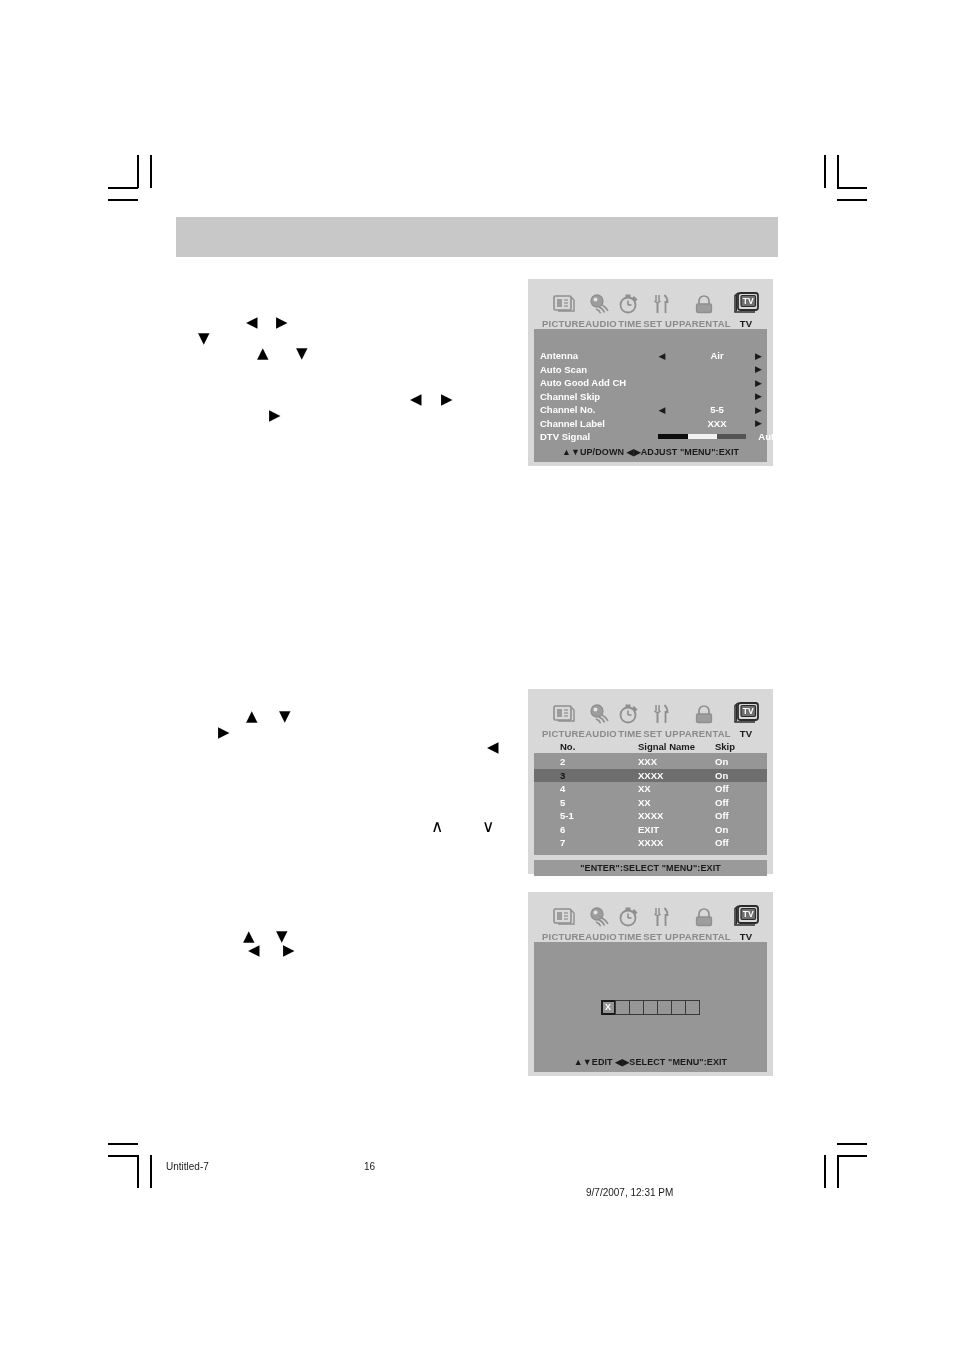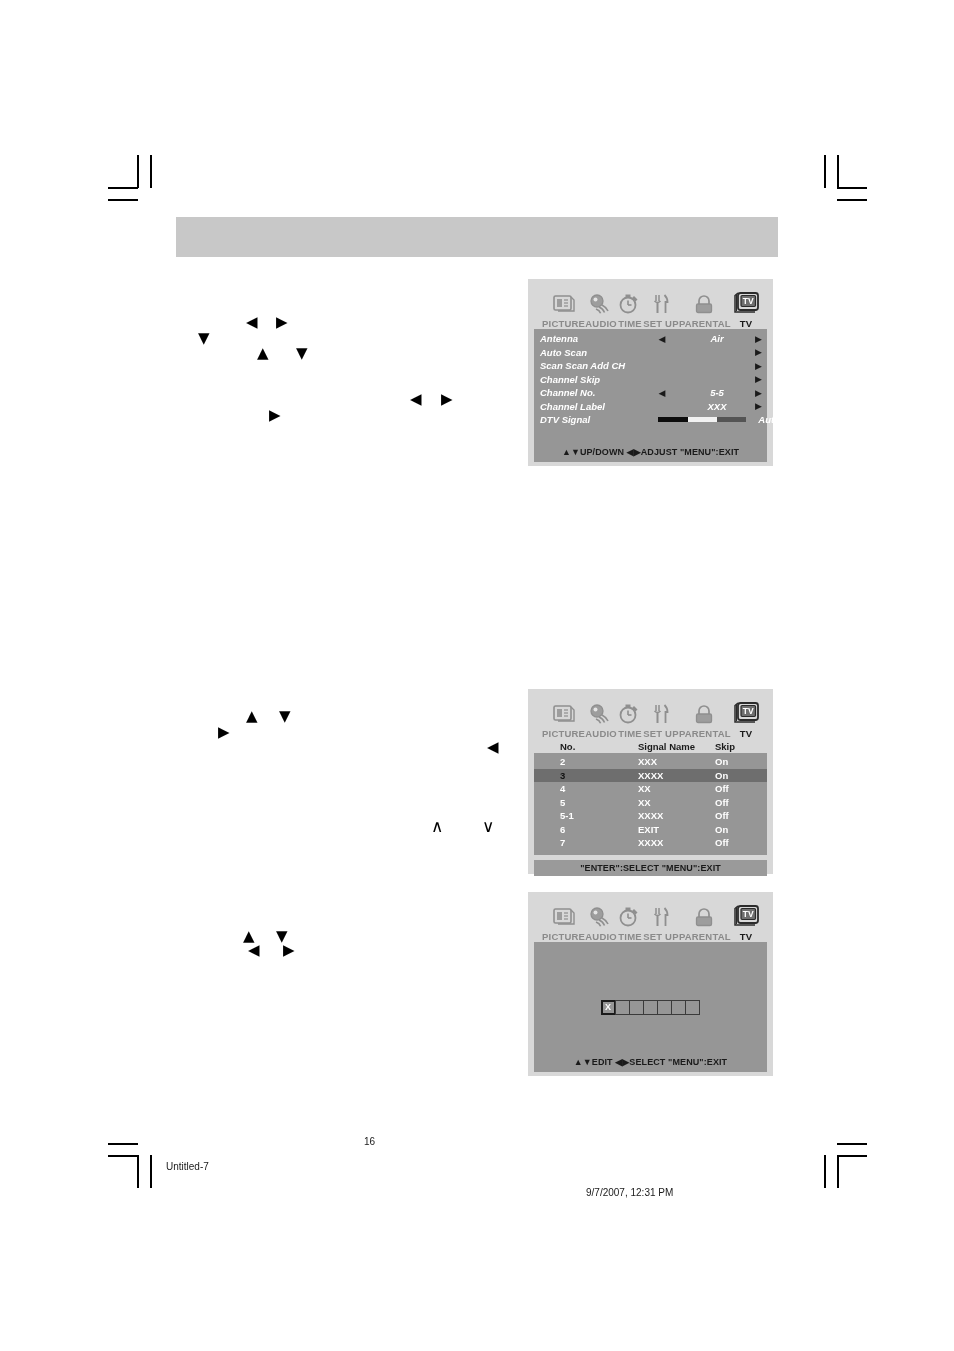--- a/index.html
+++ b/index.html
@@ -322,35 +322,35 @@
             <text x="17.2" y="14.4" font-family="Liberation Sans, sans-serif" font-size="8.5" font-weight="bold" fill="#ffffff" text-anchor="middle">TV</text>
             <path d="M7 3 L4 5.5 L4 22 L24 22" fill="none" stroke="#2b2b2b" stroke-width="1.5"></path>
             <path d="M5.5 4.2 L5.5 21 " fill="none" stroke="#2b2b2b" stroke-width="1.1"></path>
           </svg>
         </div>
         <div class="lbl">TV</div>
       </div>
     </div>
 
   <div class="osd-body" style="height:133px;">
-    <div id="tv-menu-rows" style="padding-top:3px;font-style:italic;">
+    <div id="tv-menu-rows" style="padding-top:20px;">
         <div class="menu-row">
           <span class="m-label">Antenna</span>
           <span class="m-left-arrow">◀</span>
           <span class="m-value">Air</span>
           <span class="m-right-arrow">▶</span>
         </div>
         <div class="menu-row">
           <span class="m-label">Auto Scan</span>
           <span class="m-left-arrow"></span>
           <span class="m-value"></span>
           <span class="m-right-arrow">▶</span>
         </div>
         <div class="menu-row">
-          <span class="m-label">Scan Scan Add CH</span>
+          <span class="m-label">Auto Good Add CH</span>
           <span class="m-left-arrow"></span>
           <span class="m-value"></span>
           <span class="m-right-arrow">▶</span>
         </div>
         <div class="menu-row">
           <span class="m-label">Channel Skip</span>
           <span class="m-left-arrow"></span>
           <span class="m-value"></span>
           <span class="m-right-arrow">▶</span>
         </div>
@@ -593,14 +593,14 @@
           <div class="edit-cell"></div>
           <div class="edit-cell"></div>
           <div class="edit-cell"></div>
         </div>
     </div>
     <div class="osd-hint">▲▼EDIT  ◀▶SELECT  "MENU":EXIT</div>
   </div>
 </div>
 
 <div class="pg-footer" style="left:166px; top:1161px;">Untitled-7</div>
-<div class="pg-footer" style="left:364px; top:1136px;">16</div>
+<div class="pg-footer" style="left:364px; top:1161px;">16</div>
 <div class="pg-footer" style="left:586px; top:1187px;">9/7/2007, 12:31 PM</div>
 
 </body></html>

